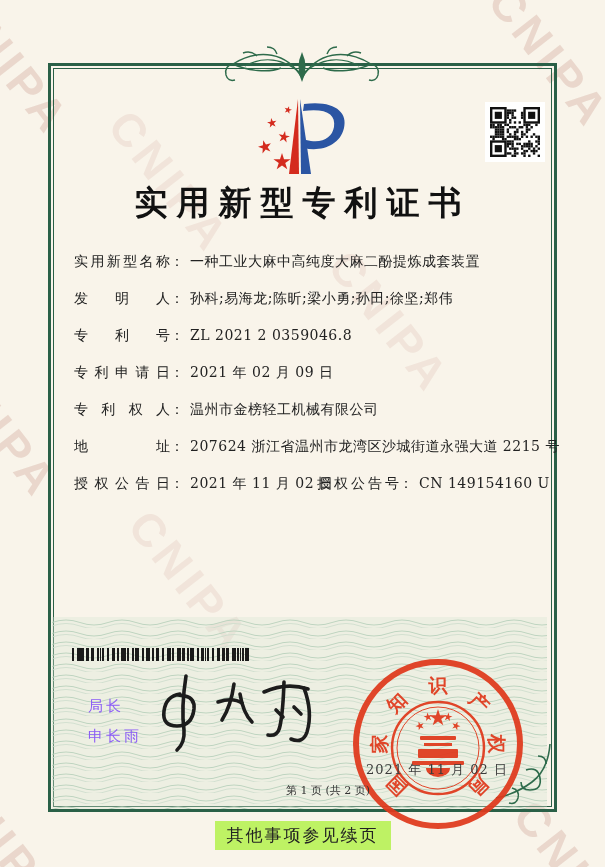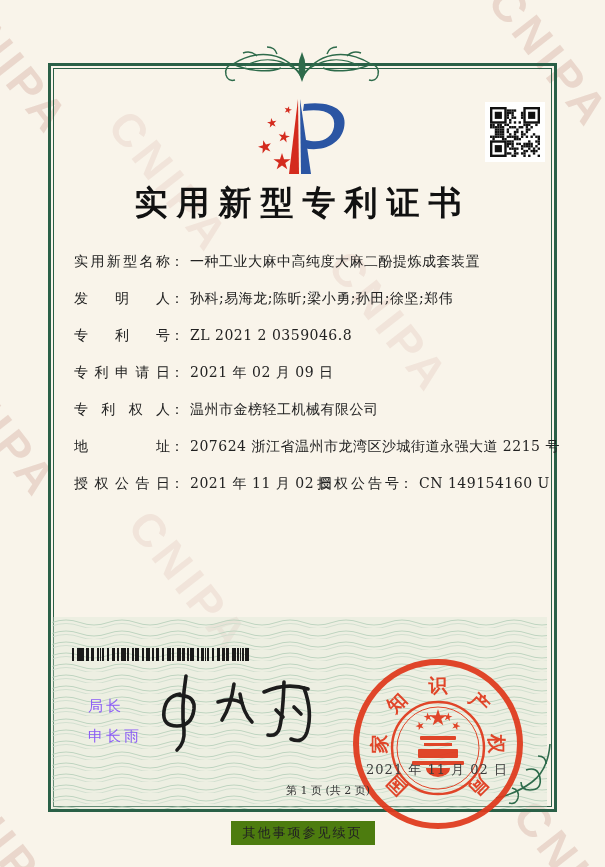--- a/index.html
+++ b/index.html
@@ -58,21 +58,21 @@
   .official{position:absolute;left:88px;top:693px;font-size:15px;letter-spacing:3px;color:#8b5cf6;line-height:30px;font-family:Liberation Mono, monospace;}
   .signature{position:absolute;left:152px;top:662px;}
   .seal{position:absolute;left:350px;top:656px;opacity:0.93;}
   .seal-date{
     position:absolute;left:354px;top:761px;width:166px;text-align:center;
     font-size:13px;color:#3b3b3b;letter-spacing:1px;
   }
   .page-info{position:absolute;left:52px;top:783px;width:552px;text-align:center;font-size:11px;color:#333;}
   .continuation{
     position:absolute;left:50%;transform:translateX(-50%);top:821px;
-    background:#4d7c0f;padding:3px 12px;font-size:13px;letter-spacing:2px;color:#222;white-space:nowrap;
+    background:#bef264;padding:3px 12px;font-size:17px;letter-spacing:2px;color:#222;white-space:nowrap;
   }
 </style>
 </head>
 <body>
 
 <div class="page">
 
   <span class="watermark" style="left:-20px;top:-18px;">CNIPA</span>
   <span class="watermark" style="left:520px;top:-25px;">CNIPA</span>
   <span class="watermark faint" style="left:140px;top:100px;">CNIPA</span>

